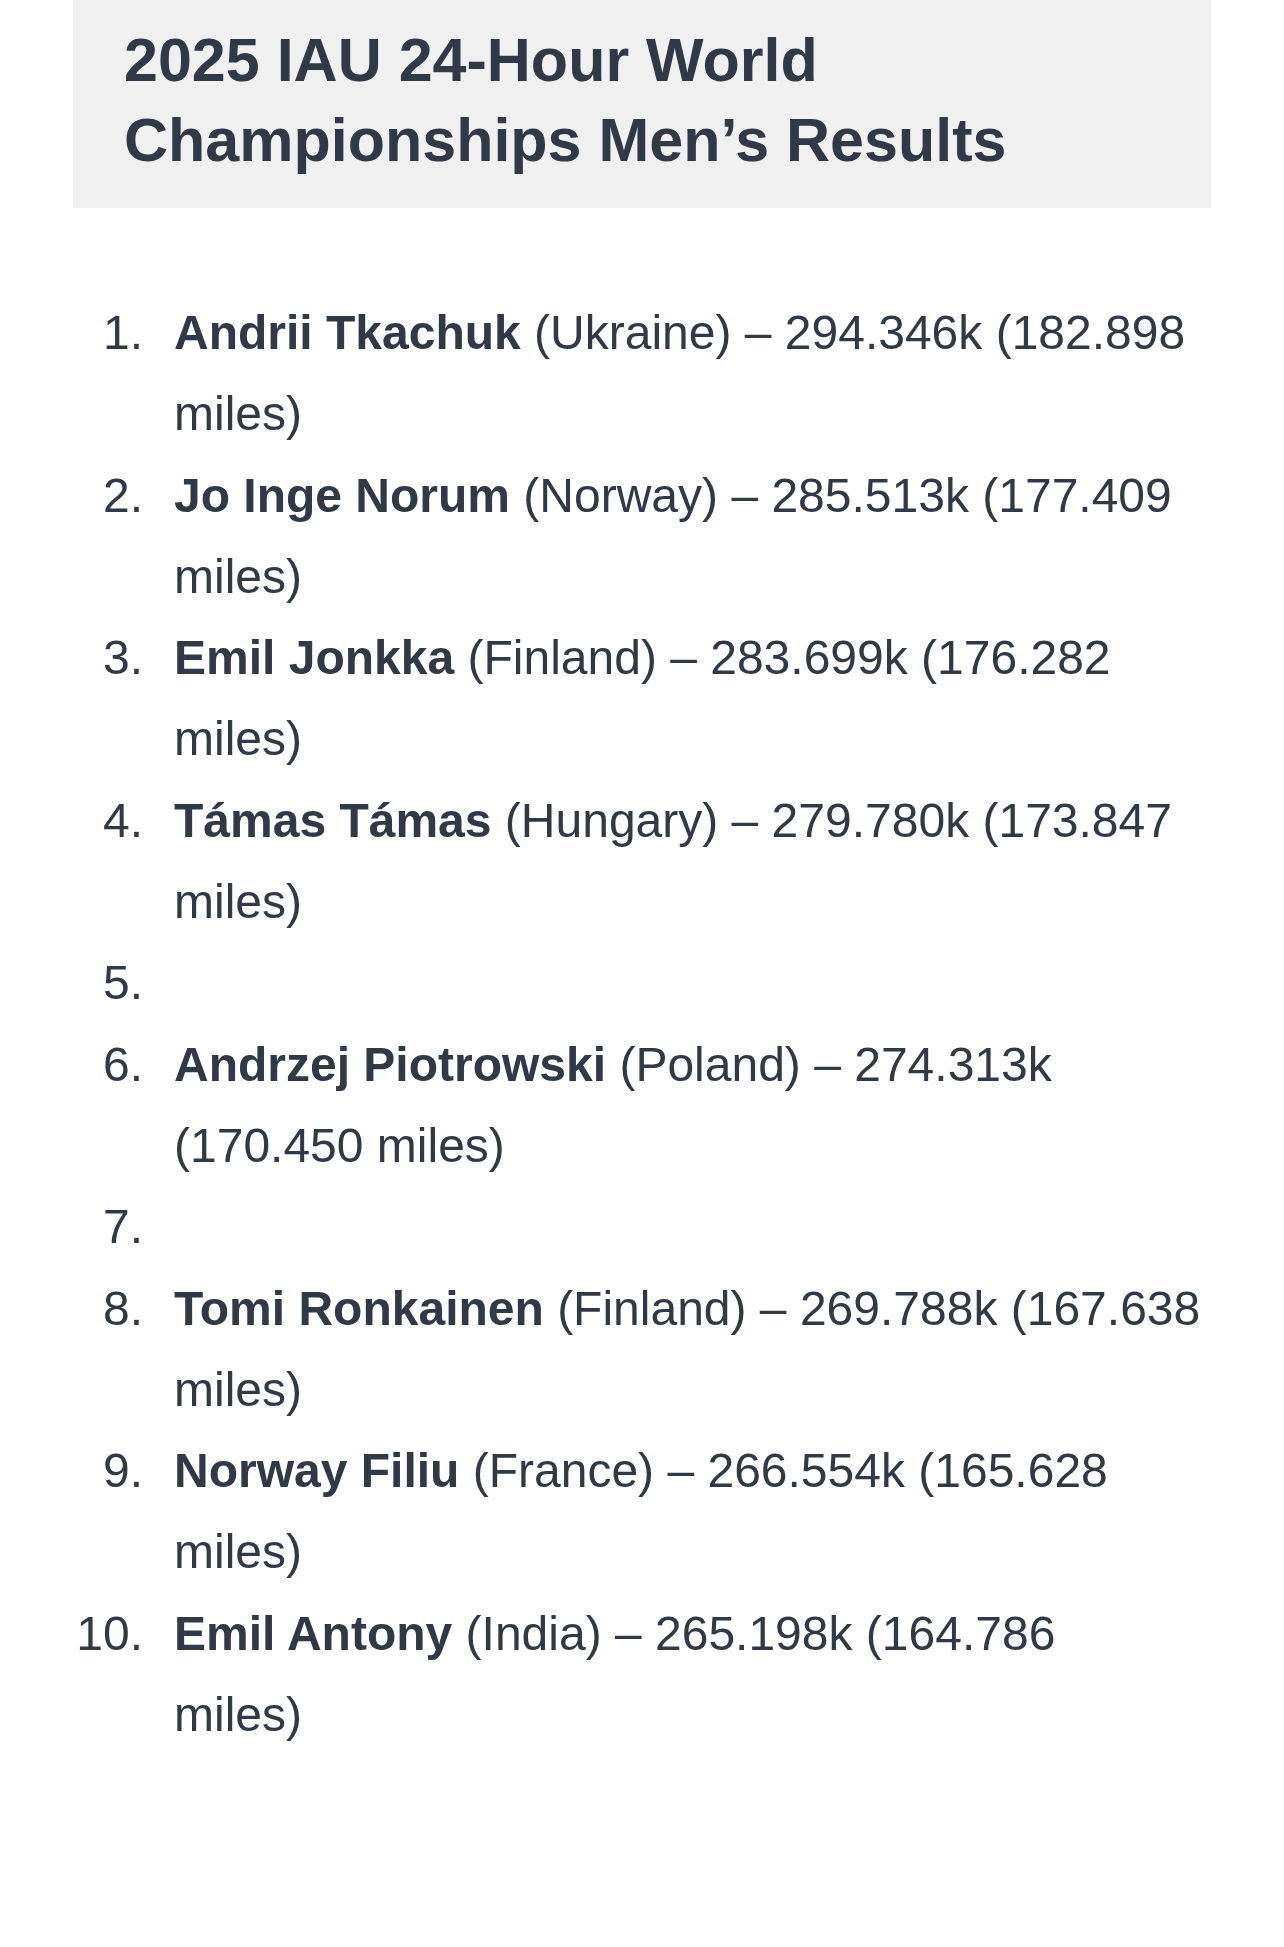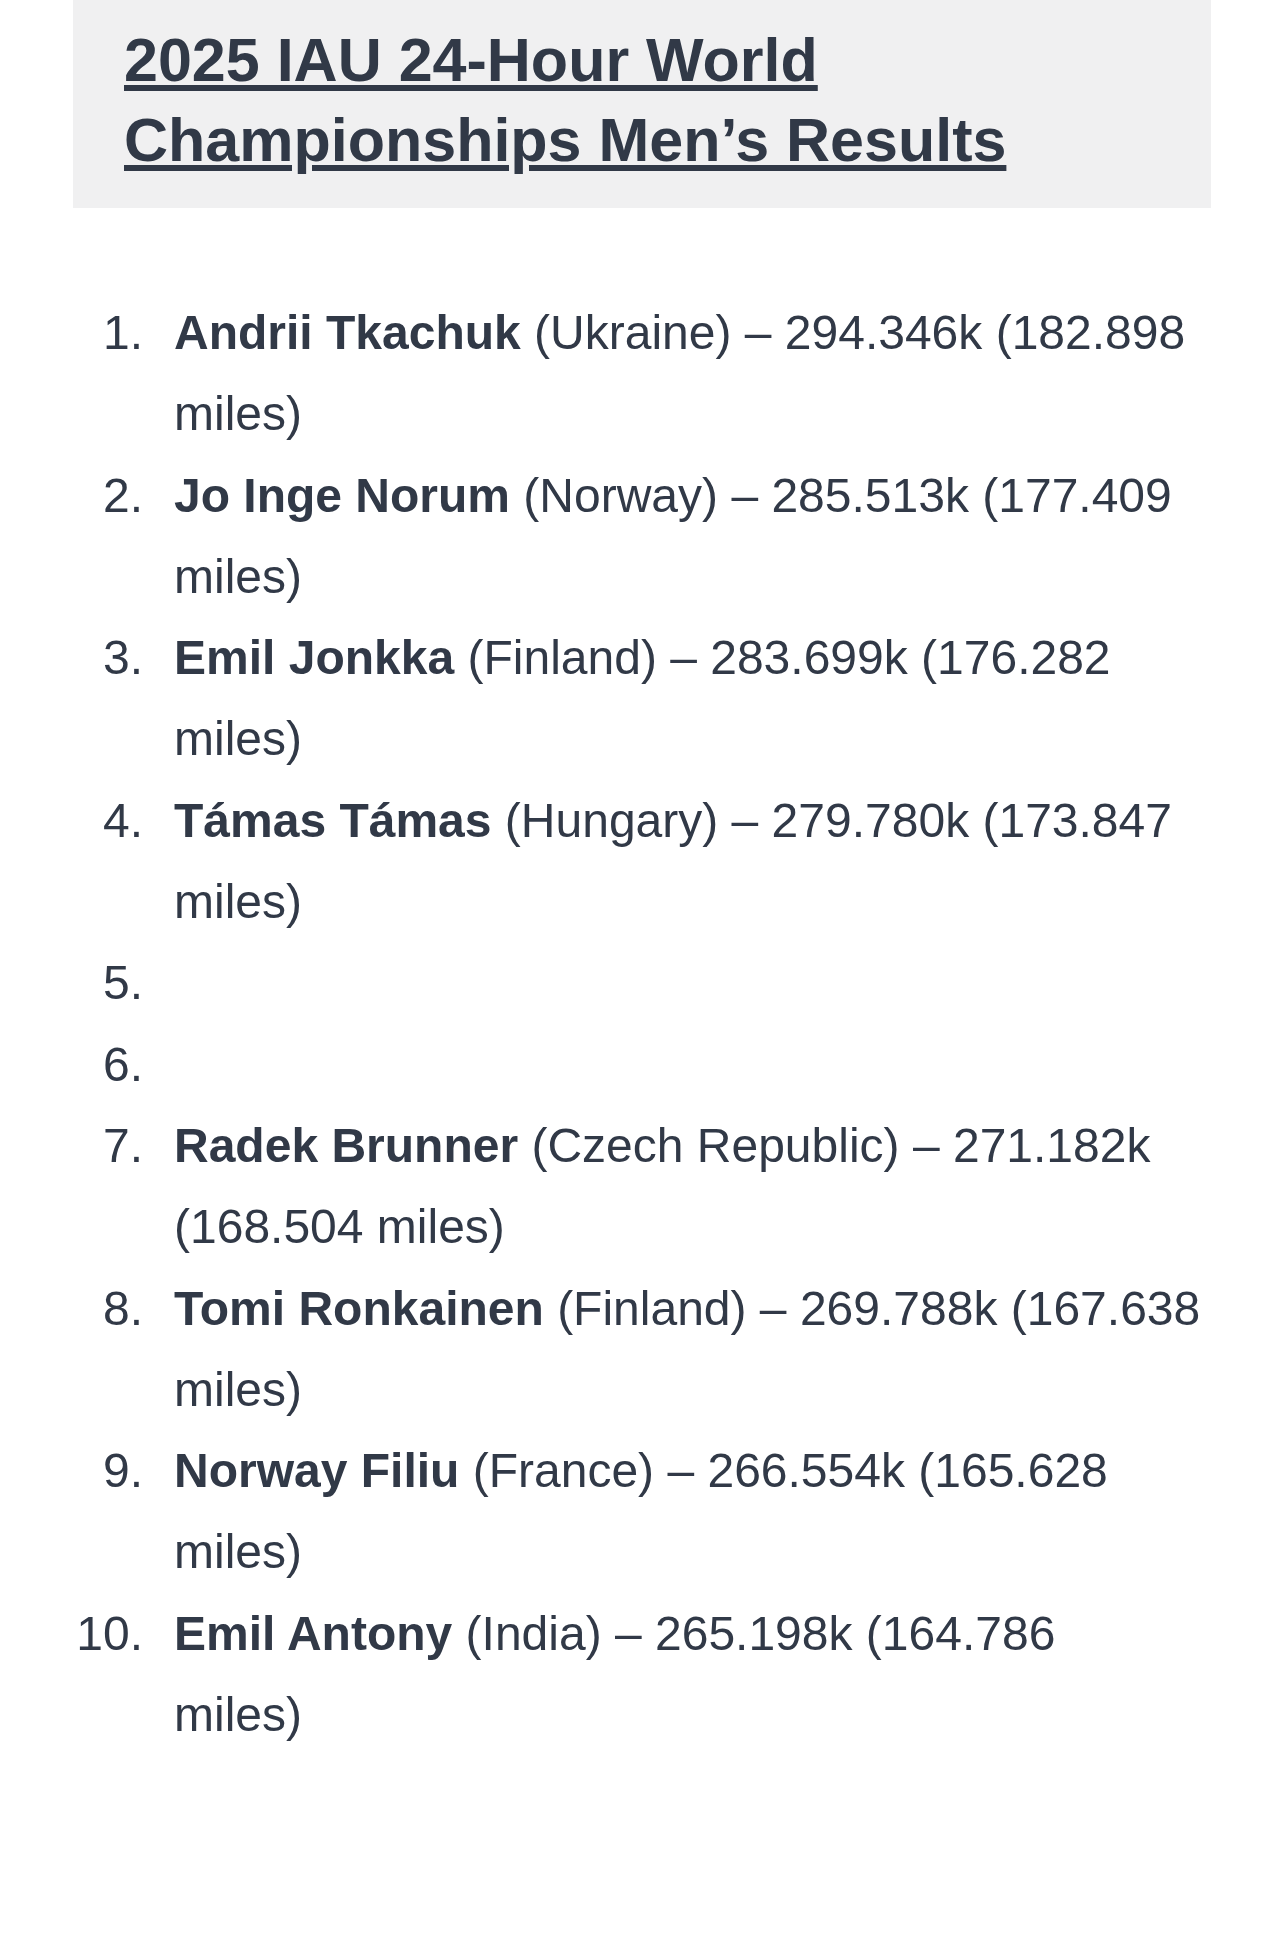--- a/index.html
+++ b/index.html
@@ -21,21 +21,20 @@
     background: #f0f0f1;
     padding: 20px 50px 0 51px;
   }
   .page-title {
     margin: 0;
     font-size: 61px;
     line-height: 80px;
     font-weight: 600;
     white-space: pre-line;
     color: #313947;
-    text-decoration: underline;
   }
   .results-list {
     list-style: none;
     margin: 84px 73px 0 73px;
     padding: 0;
   }
   .result-item {
     display: flex;
     align-items: flex-start;
     font-size: 48px;
@@ -87,25 +86,25 @@
   <li class="result-item">
     <span class="rank-num">4.</span>
     <span class="entry-text"><b>Támas Támas</b><span> (Hungary) – 279.780k (173.847
 miles)</span></span>
   </li>
   <li class="result-item">
     <span class="rank-num">5.</span>
   </li>
   <li class="result-item">
     <span class="rank-num">6.</span>
+    <span class="entry-text"><b>Andrzej Piotrowski</b><span> (Poland) – 274.313k
+(170.450 miles)</span></span>
   </li>
   <li class="result-item">
     <span class="rank-num">7.</span>
-    <span class="entry-text"><b>Radek Brunner</b><span> (Czech Republic) – 271.182k
-(168.504 miles)</span></span>
   </li>
   <li class="result-item">
     <span class="rank-num">8.</span>
     <span class="entry-text"><b>Tomi Ronkainen</b><span> (Finland) – 269.788k (167.638
 miles)</span></span>
   </li>
   <li class="result-item">
     <span class="rank-num">9.</span>
     <span class="entry-text"><b>Norway Filiu</b><span> (France) – 266.554k (165.628
 miles)</span></span>

